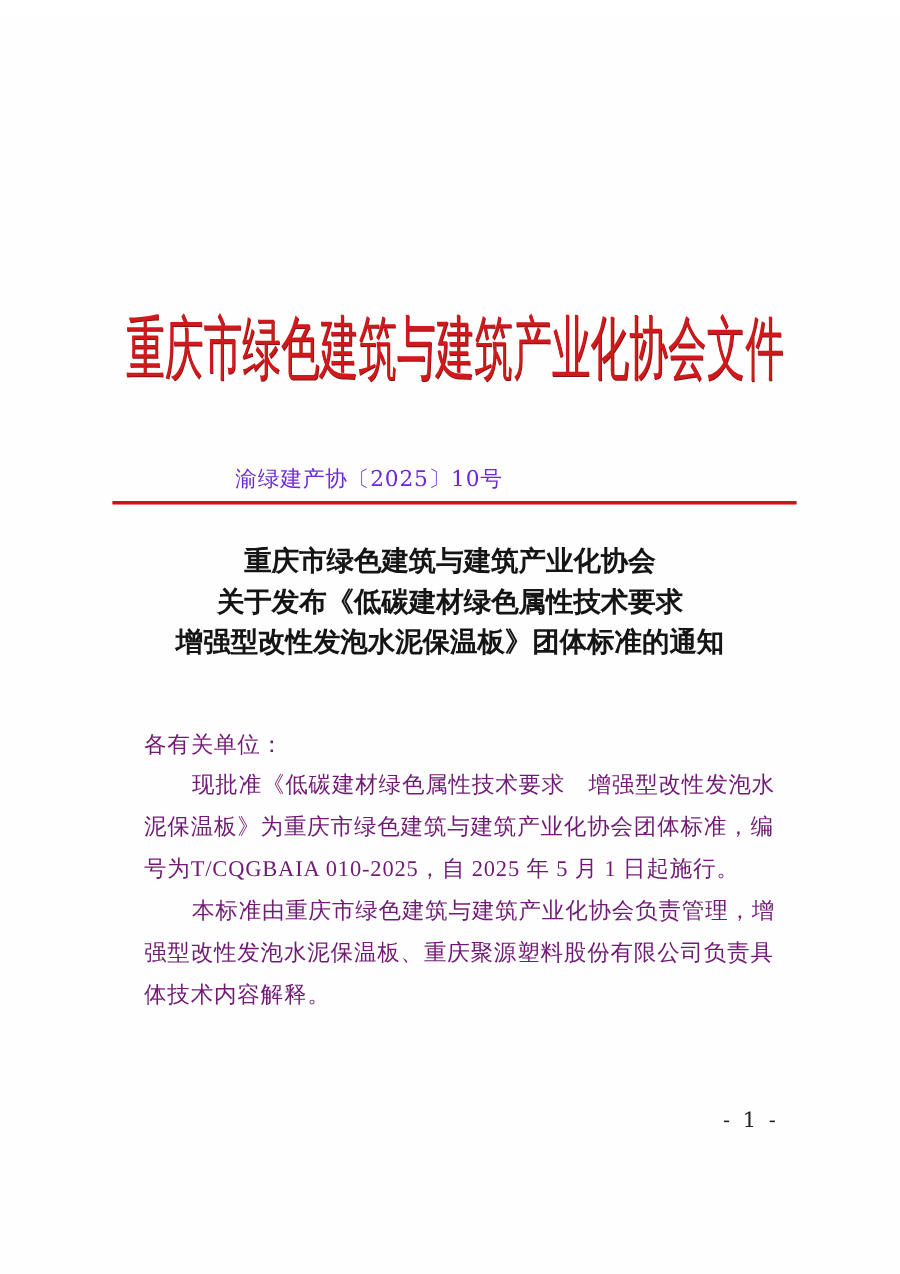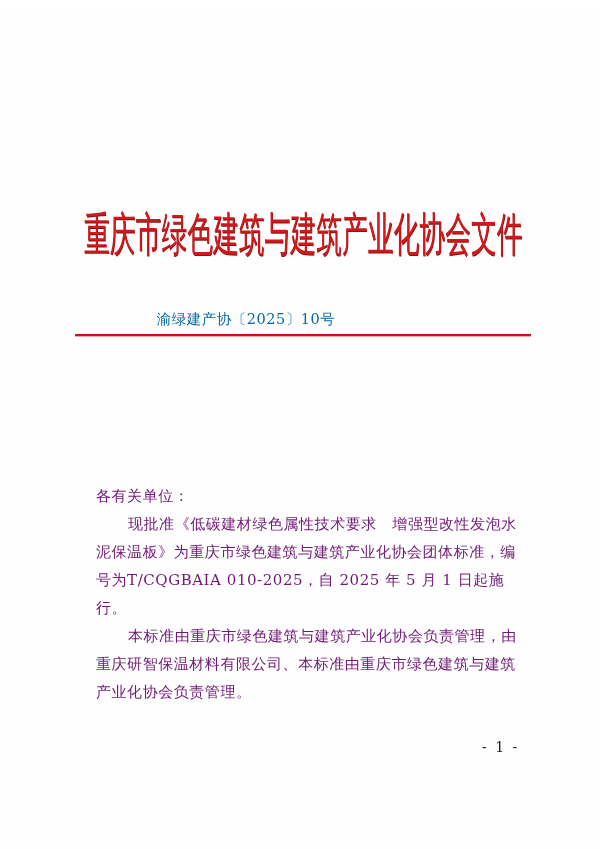--- a/index.html
+++ b/index.html
@@ -7,55 +7,60 @@
     .page { position: absolute; left: 0; top: 12px; width: 600px; height: 849px; background: #fefefe; }
     .main-title {
       position: absolute; left: 84px; top: 200px; width: 440px; height: 50px;
       color: #d0191c; font-family: "DejaVu Serif", "Liberation Serif", serif;
       font-size: 25.8px; line-height: 25.8px; white-space: nowrap; letter-spacing: 0px;
       transform-origin: 0 0; transform: scaleY(1.8);
       text-shadow: 0.4px 0.4px 0 #8b1010;
     }
     .doc-number {
       position: absolute; left: 0; width: 484px; top: 298px; text-align: center;
-      font-family: "DejaVu Serif", "Liberation Serif", serif; font-size: 14.5px; color: #0369a1;
+      font-family: "DejaVu Serif", "Liberation Serif", serif; font-size: 14.5px; color: #6d28d9;
       letter-spacing: 0.5px; padding-left: 8px; box-sizing: border-box;
     }
     .red-rule {
       position: absolute; left: 75px; top: 322px; width: 456px; height: 2px;
       background: #c8161d; box-shadow: 0 0.5px 0 #e0555a;
     }
     .sub-title {
       position: absolute; left: 0; width: 600px; top: 349px; text-align: center;
       font-family: "DejaVu Sans", "Liberation Sans", sans-serif; font-weight: bold;
       font-size: 18.3px; line-height: 27px; color: #151515; letter-spacing: 0px;
     }
     .sub-title div { white-space: nowrap; }
     .body {
       position: absolute; left: 96px; top: 470px; width: 424px;
       font-family: "DejaVu Serif", "Liberation Serif", serif; font-size: 15px;
       line-height: 28px; color: #701a75; letter-spacing: 0.55px;
     }
     .body p { margin: 0; }
-    .indent { text-indent: 32px; }
+    .indent { text-indent: 32px; font-family: Liberation Serif, serif; }
     .page-number {
       position: absolute; left: 482px; top: 727px;
       font-family: "DejaVu Serif", "Liberation Serif", serif; font-size: 14px; color: #222;
       letter-spacing: 2px;
     }
   </style>
 </head>
 <body>
 
 <div class="page">
   <div class="main-title">重庆市绿色建筑与建筑产业化协会文件</div>
   <div class="doc-number">渝绿建产协〔2025〕10号</div>
   <div class="red-rule"></div>
 
+  <div class="sub-title">
+    <div>重庆市绿色建筑与建筑产业化协会</div>
+    <div>关于发布《低碳建材绿色属性技术要求</div>
+    <div>增强型改性发泡水泥保温板》团体标准的通知</div>
+  </div>
 
   <div class="body">
     <p>各有关单位：</p>
     <p class="indent">现批准《低碳建材绿色属性技术要求　增强型改性发泡水泥保温板》为重庆市绿色建筑与建筑产业化协会团体标准，编号为T/CQGBAIA 010-2025，自 2025 年 5 月 1 日起施行。</p>
-    <p class="indent">本标准由重庆市绿色建筑与建筑产业化协会负责管理，由重庆研智保温材料有限公司、本标准由重庆市绿色建筑与建筑产业化协会负责管理。</p>
+    <p class="indent">本标准由重庆市绿色建筑与建筑产业化协会负责管理，增强型改性发泡水泥保温板、重庆聚源塑料股份有限公司负责具体技术内容解释。</p>
   </div>
 
   <div class="page-number">- 1 -</div>
 </div>
 
 </body></html>

